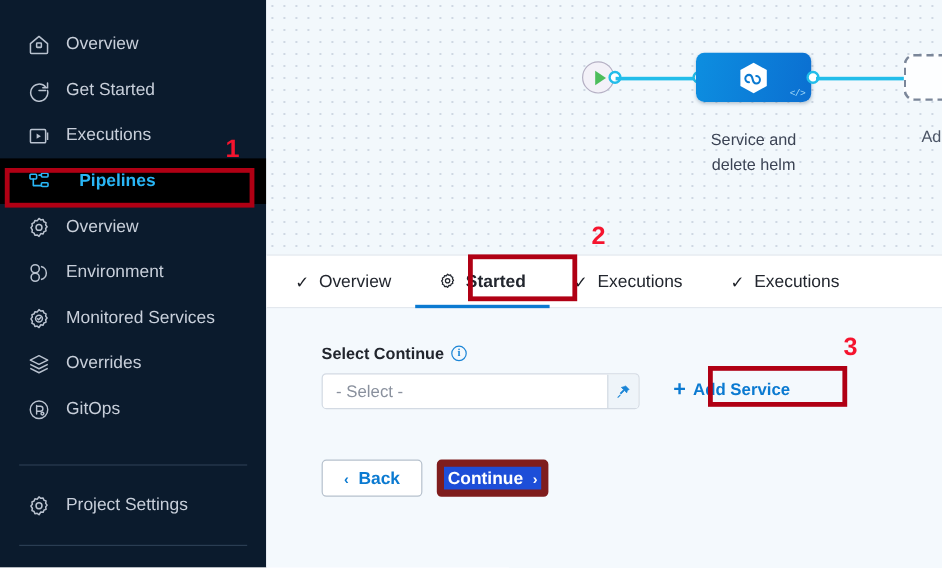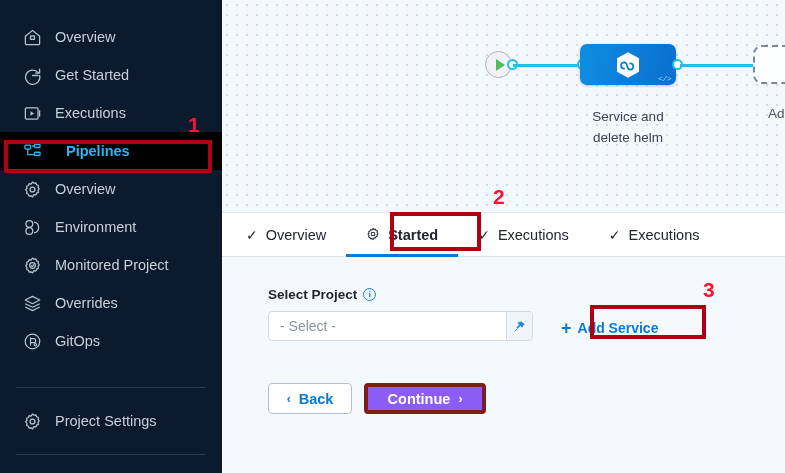--- a/index.html
+++ b/index.html
@@ -163,21 +163,21 @@
     display: flex; align-items: center; gap: 6px;
     font-size: 13.5px; font-weight: bold; color: #22262e;
     margin-bottom: 9px;
   }
   .info-i {
     width: 13px; height: 13px; border-radius: 50%;
     border: 1.3px solid #1b85d6; color: #1b85d6;
     font-size: 9px; font-weight: bold; line-height: 11px;
     text-align: center; font-family: "Liberation Serif", serif;
   }
-  .select-row { display: flex; align-items: center; }
+  .select-row { display: flex; align-items: flex-start; }
   .select-box {
     width: 265px; height: 30px;
     display: flex; align-items: stretch;
     border: 1px solid #d3dae3; border-radius: 4px;
     background: #fff; overflow: hidden;
   }
   .select-val {
     flex: 1; display: flex; align-items: center;
     padding-left: 11px; font-size: 14px; color: #8a919e;
   }
@@ -196,21 +196,21 @@
   .btn-row { display: flex; gap: 12px; margin-top: 42px; }
   .btn {
     display: flex; align-items: center; justify-content: center; gap: 8px;
     height: 31px; border-radius: 4px; font-size: 14.5px; font-weight: bold;
     cursor: pointer;
   }
   .btn-back {
     width: 84px; background: #fff; border: 1px solid #b6c1cd; color: #0b7ad1;
   }
   .btn-cont {
-    width: 122px; background: #8b5cf6; border: 4px solid #7f1d1d; color: #fff;
+    width: 93px; background: #1d4ed8; border: 6px solid #7f1d1d; color: #fff;
   }
   .chev { font-size: 12px; font-weight: bold; }
 </style>
 </head>
 <body>
 
 <div id="app">
 
   <div class="sidebar">
 
@@ -280,21 +280,21 @@
     </div>
 
     <div class="nav-item">
       <span class="ico">
         <svg width="19" height="19" viewBox="0 0 24 24" fill="none" stroke="#b9c2cf" stroke-width="1.6" stroke-linejoin="round" stroke-linecap="round">
           <path d="M12 2.6l1.9 1.5 2.4-.4.9 2.3 2.2 1-.4 2.4 1.5 1.9-1.5 1.9.4 2.4-2.2 1-.9 2.3-2.4-.4L12 21.4l-1.9-1.5-2.4.4-.9-2.3-2.2-1 .4-2.4L3.5 12.3 5 10.4l-.4-2.4 2.2-1 .9-2.3 2.4.4z"></path>
           <circle cx="12" cy="12" r="3.6"></circle>
           <path d="M10.4 12.1l1.2 1.2 2.2-2.4"></path>
         </svg>
       </span>
-      <span class="lbl">Monitored Project</span>
+      <span class="lbl">Monitored Services</span>
     </div>
 
     <div class="nav-item">
       <span class="ico">
         <svg width="19" height="19" viewBox="0 0 24 24" fill="none" stroke="#b9c2cf" stroke-width="1.5" stroke-linejoin="round">
           <path d="M12 3 2.8 7.6 12 12.2l9.2-4.6z"></path>
           <path d="M2.8 12.2 12 16.8l9.2-4.6"></path>
           <path d="M2.8 16.4 12 21l9.2-4.6"></path>
         </svg>
       </span>
@@ -384,21 +384,21 @@
         <span>Executions</span>
       </div>
       <div class="tab">
         <span class="tick">✓</span>
         <span>Executions</span>
       </div>
     </div>
 
     <div class="form">
       <div class="field-label">
-        <span>Select Project</span>
+        <span>Select Continue</span>
         <span class="info-i">i</span>
       </div>
 
       <div class="select-row">
         <div class="select-box">
           <span class="select-val">- Select -</span>
           <span class="pin-btn">
             <svg width="13" height="13" viewBox="0 0 24 24" fill="#1b85d6" stroke="#1b85d6" stroke-width="1.2" stroke-linecap="round" stroke-linejoin="round">
               <path d="M15.5 3.2 20.8 8.5l-2.6 1-1.1 4-3.4-3.4-5.3 5.3-1.4-1.4 5.3-5.3L8.9 5.3l4-1.1z"></path>
               <path d="M7 17 3.6 20.4" stroke-width="1.6"></path>

